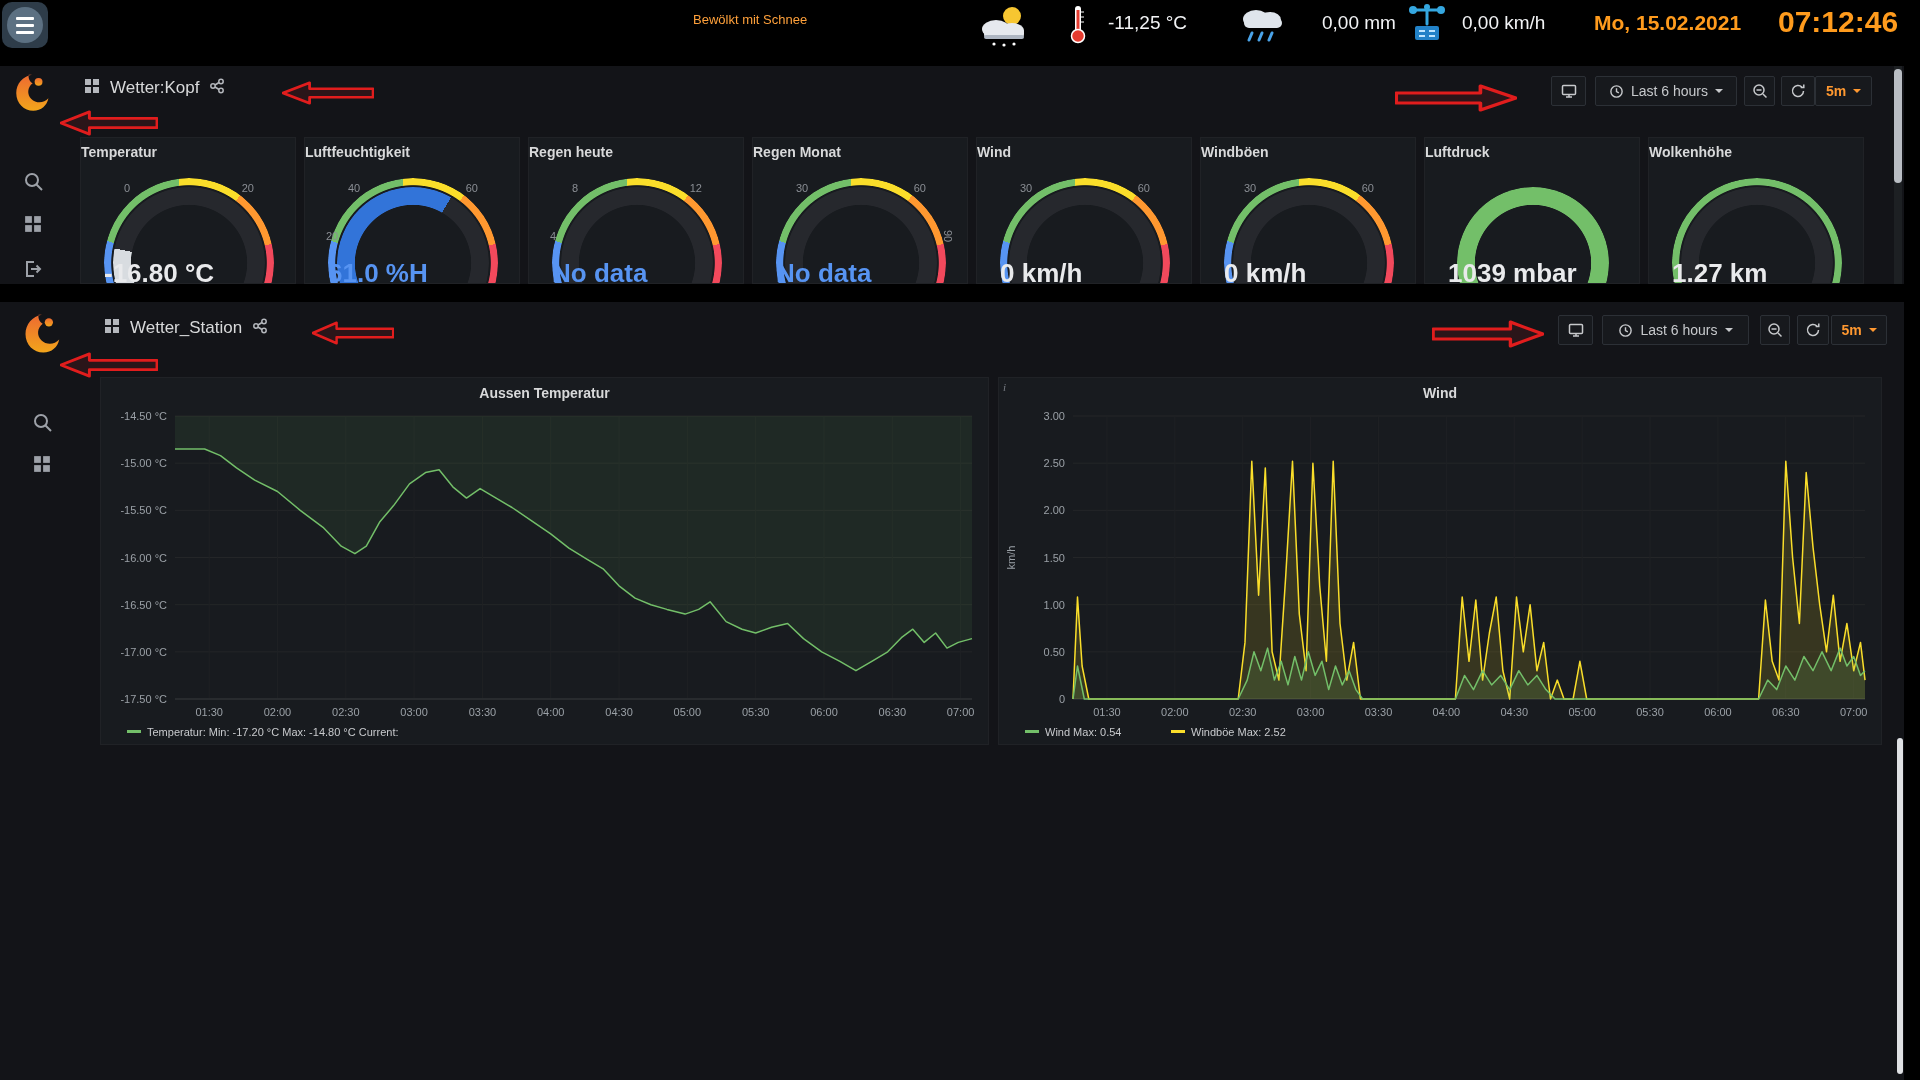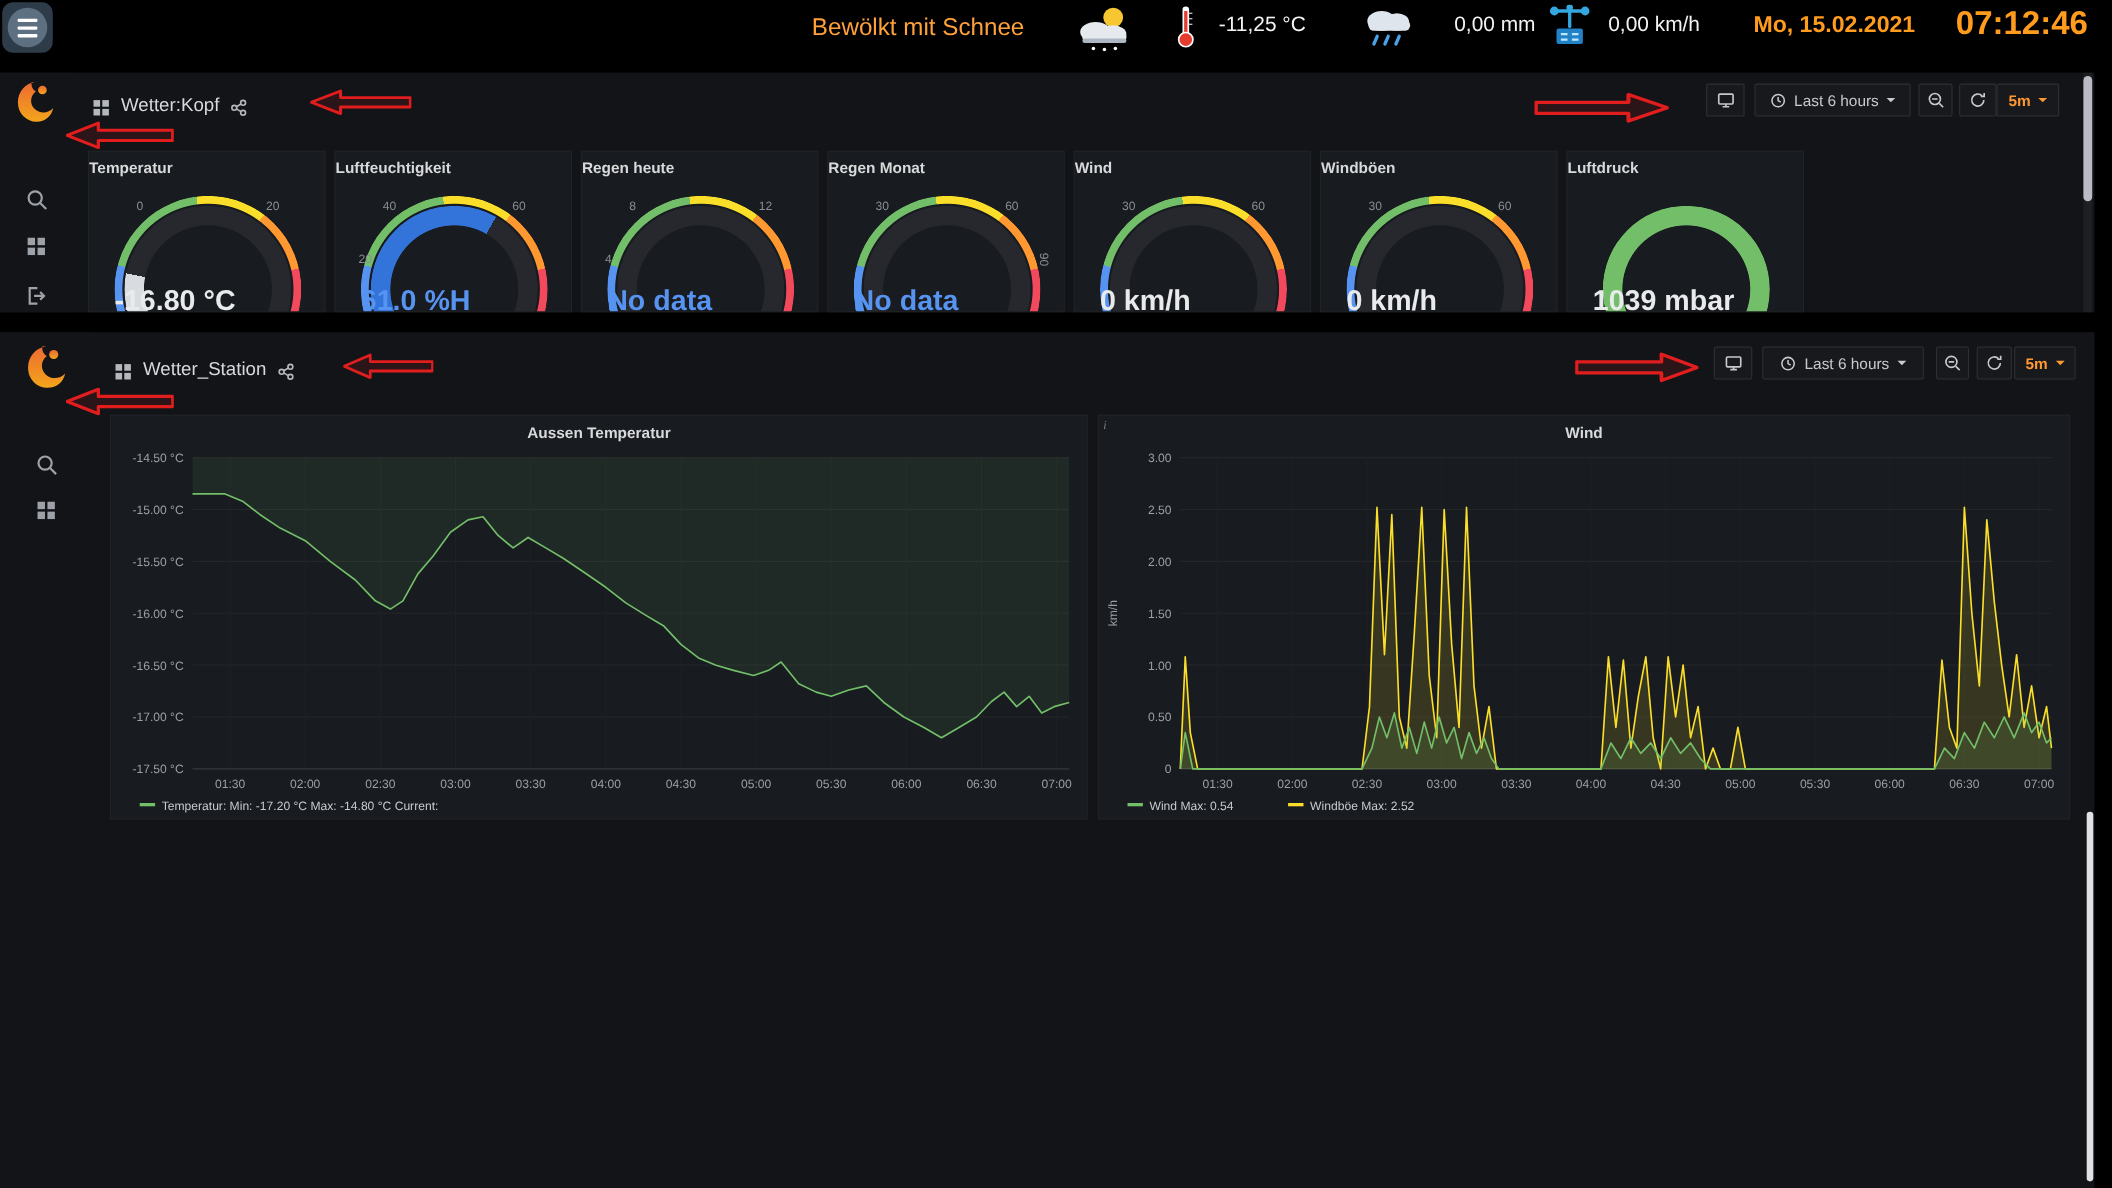--- a/index.html
+++ b/index.html
@@ -4,37 +4,37 @@
 <style>
   html,body{margin:0;padding:0;}
   body{width:1920px;height:1080px;background:#000;font-family:"Liberation Sans",sans-serif;overflow:hidden;position:relative;color:#d8d9da;}
   svg{font-family:"Liberation Sans",sans-serif;}
 
   
   .topbar{position:absolute;left:0;top:0;width:1920px;height:48px;background:#000;z-index:5;}
   .menu-btn{position:absolute;left:2px;top:2px;width:46px;height:46px;border-radius:10px;background:#2e3c49;display:flex;align-items:center;justify-content:center;cursor:pointer;z-index:6;}
   .menu-circle{width:36px;height:36px;border-radius:50%;background:#5c7082;display:flex;flex-direction:column;gap:4px;align-items:center;justify-content:center;}
   .menu-circle i{display:block;width:18px;height:3px;background:#fff;border-radius:1px;}
-  .tb-cond{position:absolute;left:693px;top:12px;font-size:22px;color:#ffa13b;margin-left:45px;}
+  .tb-cond{position:absolute;left:693px;top:12px;font-size:13px;color:#ffa13b;}
   .tb-val{position:absolute;top:12px;font-size:19px;color:#f2f3f5;}
   .tb-date{position:absolute;left:1594px;top:11px;font-size:21px;font-weight:700;color:#ff9b1d;}
   .tb-time{position:absolute;left:1778px;top:5px;font-size:30px;font-weight:700;color:#ff9b1d;}
   .tb-icon{position:absolute;top:4px;}
 
   
   .dash{position:absolute;left:0;width:1904px;background:#131418;overflow:hidden;}
   #dash1{top:66px;height:218px;}
   #dash2{top:302px;height:778px;}
   .sidebar{position:absolute;left:0;top:0;bottom:0;background:#131418;}
   #dash1 .sidebar{width:67px;}
   #dash2 .sidebar{width:84px;}
   .glogo{position:absolute;}
   .side-icon{position:absolute;color:#9da1a8;cursor:pointer;}
 
-  .dash-header{position:absolute;display:flex;align-items:flex-end;gap:10px;height:28px;}
+  .dash-header{position:absolute;display:flex;align-items:flex-start;gap:10px;height:28px;}
   #dash1 .dash-header{left:84px;top:12px;}
   #dash2 .dash-header{left:104px;top:16px;}
   .dash-title{font-size:17px;color:#d8d9da;white-space:nowrap;cursor:pointer;}
   .hdr-icon{cursor:pointer;display:flex;align-items:center;}
 
   .tbtn{position:absolute;height:30px;background:#17191d;border:1px solid #2c3036;border-radius:2px;display:flex;align-items:center;justify-content:center;gap:7px;color:#c7c9cc;font-size:14px;cursor:pointer;box-sizing:border-box;}
   .caret{width:0;height:0;border-left:4px solid transparent;border-right:4px solid transparent;border-top:4px solid #c7c9cc;}
   .interval{color:#ff9830;font-weight:700;}
   .interval .caret{border-top-color:#ff9830;}
 
@@ -331,20 +331,29 @@
           <span class="gtick tr">60</span>
           <div class="gvalue" style="color: rgb(233, 234, 236);">0 km/h</div>
         </div>
       </div>
       <div class="gpanel">
         <div class="gtitle">Luftdruck</div>
         <div class="gauge">
           <div class="gring thick track"></div>
           <div class="gring thick" style="background: conic-gradient(from 225deg, rgb(115, 191, 105) 0deg, rgb(115, 191, 105) 250deg, transparent 250deg, transparent 360deg);"></div>
           <div class="gvalue" style="color: rgb(233, 234, 236);">1039 mbar</div>
+        </div>
+      </div>
+      <div class="gpanel">
+        <div class="gtitle">Wolkenhöhe</div>
+        <div class="gauge">
+          <div class="gring thin ring-green"></div>
+          <div class="gring thick track"></div>
+          <div class="gring thick" style="background: conic-gradient(from 225deg, rgb(115, 191, 105) 0deg, rgb(115, 191, 105) 24deg, transparent 24deg, transparent 360deg);"></div>
+          <div class="gvalue" style="color: rgb(233, 234, 236);">1.27 km</div>
         </div>
       </div>
     </div>
 
   <div class="sb-track"></div>
   <div class="sb-thumb"></div>
 </div>
 
 <div class="arrow" style="left:282px;top:81px;width:92px;height:24px">
   <svg viewBox="0 0 100 28" preserveAspectRatio="none">

